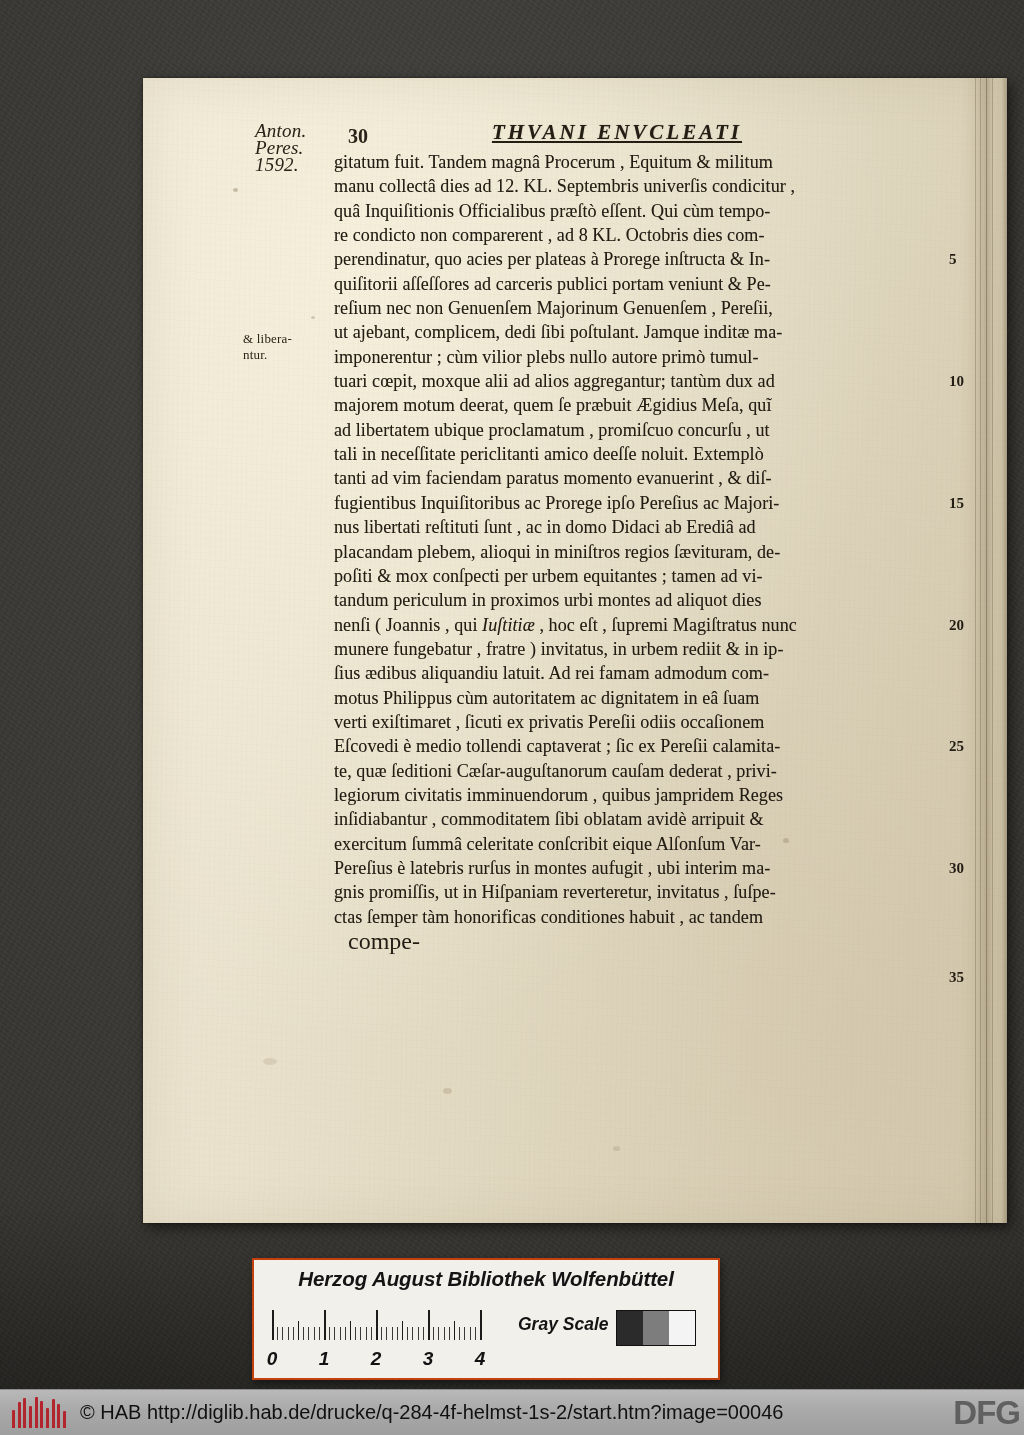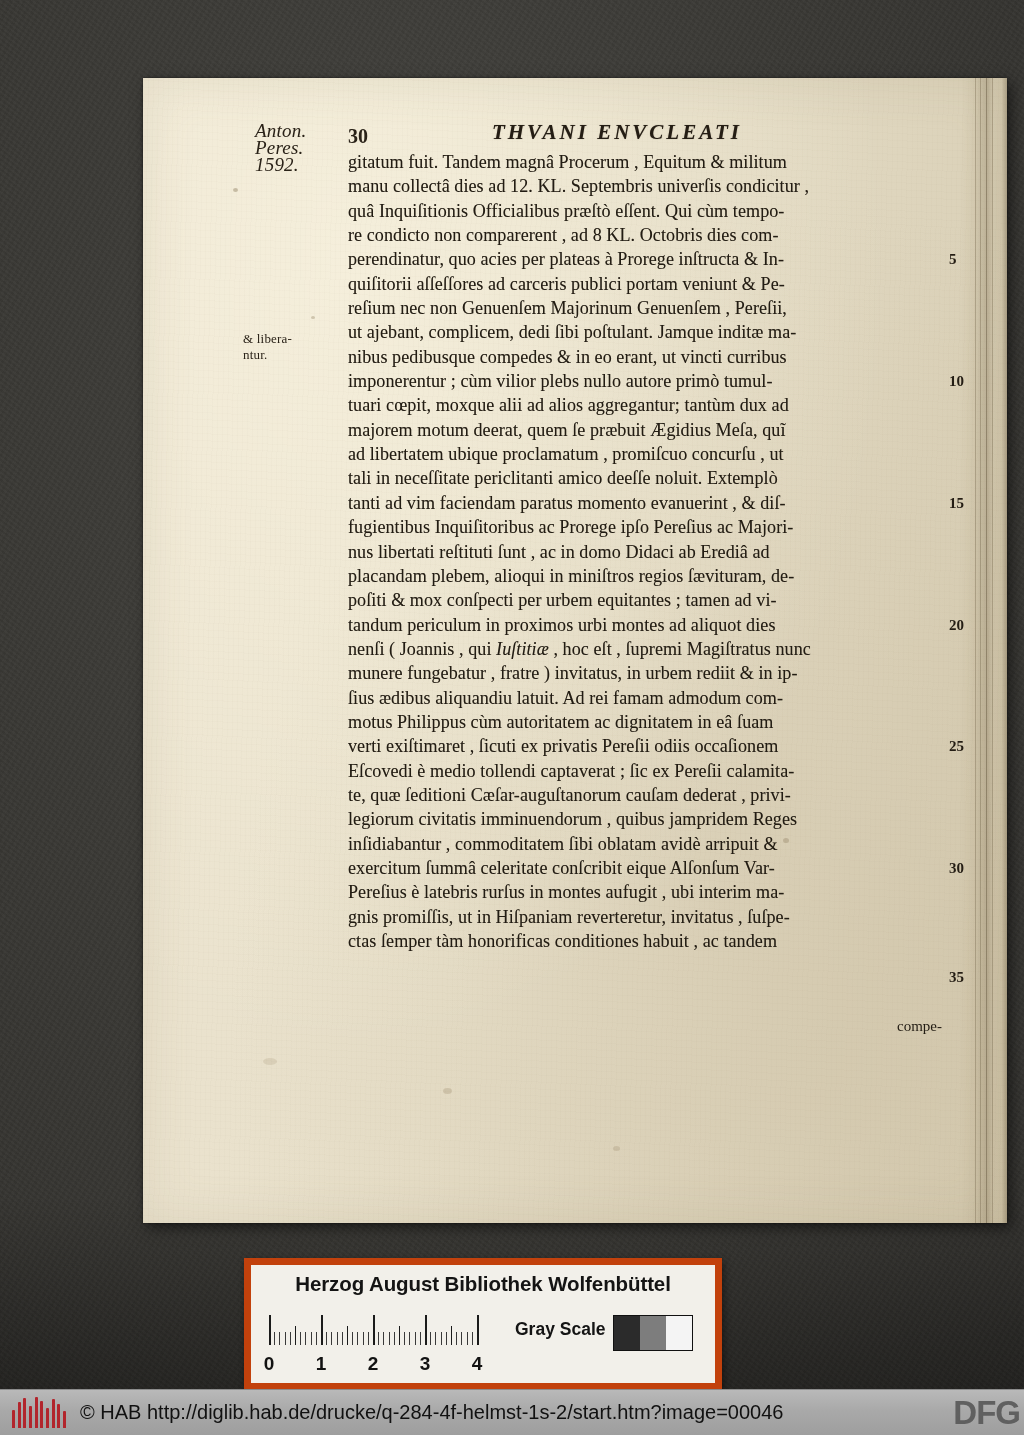--- a/index.html
+++ b/index.html
@@ -92,20 +92,21 @@
     left: 0; right: 0;
     top: 42px;
     text-align: center;
     font-style: italic;
     font-weight: 700;
     font-size: 21px;
     letter-spacing: 3.0px;
     padding-left: 84px;
     color: #241d14;
     text-shadow: 0 0 1px rgba(40,32,20,0.45);
+    text-decoration: underline;
   }
   .folio {
     position: absolute;
     left: 205px;
     top: 47px;
     font-size: 20px;
     font-weight: 600;
     color: #2a2218;
   }
 
@@ -121,21 +122,21 @@
   }
   .sidenote.n1 { left: 112px; top: 44px;  width: 92px; }
   .sidenote.n2 {
     left: 100px; top: 253px; width: 104px;
     font-style: normal; font-size: 13px; line-height: 16px;
   }
 
   
   .body-col {
     position: absolute;
-    left: 205px;
+    left: 191px;
     top: 72px;
     width: 594px;
   }
   .ln {
     font-size: 18.1px;
     line-height: 24.35px;
     white-space: nowrap;
     letter-spacing: 0.06px;
     color: #221c13;
     text-shadow: 0 0 0.6px rgba(40,32,20,0.35);
@@ -154,37 +155,38 @@
     font-size: 15px;
     font-weight: 600;
     color: #241d14;
     left: 0;
   }
 
   .catchword {
     position: absolute;
     left: 205px;
     width: 594px;
-    top: 940px;
-    text-align: right;
-    font-size: 15px;
+    top: 850px;
+    text-align: left;
+    font-size: 24px;
     color: #221c13;
     padding-right: 36px;
   }
 
   
   .target {
     position: absolute;
-    left: 244px;
+    left: 252px;
     top: 1258px;
     width: 464px;
     height: 118px;
     background: #f2f0ea;
-    border: 7px solid #c2410c;
+    border: 2px solid #c2410c;
     box-shadow: 2px 3px 7px rgba(0,0,0,0.45);
+    font-style: italic;
   }
   .target-title {
     text-align: center;
     font-family: "Liberation Sans", sans-serif;
     font-weight: 700;
     font-size: 20.5px;
     color: #141414;
     padding-top: 7px;
     letter-spacing: -0.1px;
   }
@@ -321,21 +323,20 @@
 
       <div class="body-col" id="body-col">
           <div class="ln">gitatum fuit.    Tandem magnâ Procerum , Equitum &amp; militum</div>
           <div class="ln">manu collectâ dies ad 12. KL. Septembris univerſis condicitur ,</div>
           <div class="ln">quâ Inquiſitionis Officialibus præſtò eſſent.    Qui cùm tempo-</div>
           <div class="ln">re condicto non comparerent , ad 8  KL. Octobris dies com-</div>
           <div class="ln">perendinatur,  quo acies per plateas à Prorege inſtructa &amp; In-</div>
           <div class="ln">quiſitorii aſſeſſores  ad  carceris  publici  portam  veniunt &amp; Pe-</div>
           <div class="ln">reſium nec non Genuenſem Majorinum  Genuenſem  , Pereſii,</div>
           <div class="ln">ut ajebant, complicem, dedi ſibi poſtulant.    Jamque inditæ ma-</div>
-          <div class="ln">nibus pedibusque compedes &amp; in eo erant,  ut vincti curribus</div>
           <div class="ln">imponerentur ;  cùm vilior  plebs nullo autore primò tumul-</div>
           <div class="ln">tuari cœpit, moxque alii ad alios aggregantur;  tantùm dux ad</div>
           <div class="ln">majorem motum deerat,  quem ſe præbuit Ægidius Meſa, quĩ</div>
           <div class="ln">ad libertatem ubique proclamatum ,  promiſcuo concurſu , ut</div>
           <div class="ln">tali in neceſſitate periclitanti amico deeſſe noluit.    Extemplò</div>
           <div class="ln">tanti ad vim faciendam paratus momento evanuerint , &amp; diſ-</div>
           <div class="ln">fugientibus Inquiſitoribus ac Prorege ipſo Pereſius ac Majori-</div>
           <div class="ln">nus libertati reſtituti ſunt ,  ac in domo Didaci ab Erediâ ad</div>
           <div class="ln">placandam plebem,  alioqui in miniſtros regios ſævituram, de-</div>
           <div class="ln">poſiti &amp;  mox conſpecti per urbem equitantes ;  tamen ad vi-</div>

